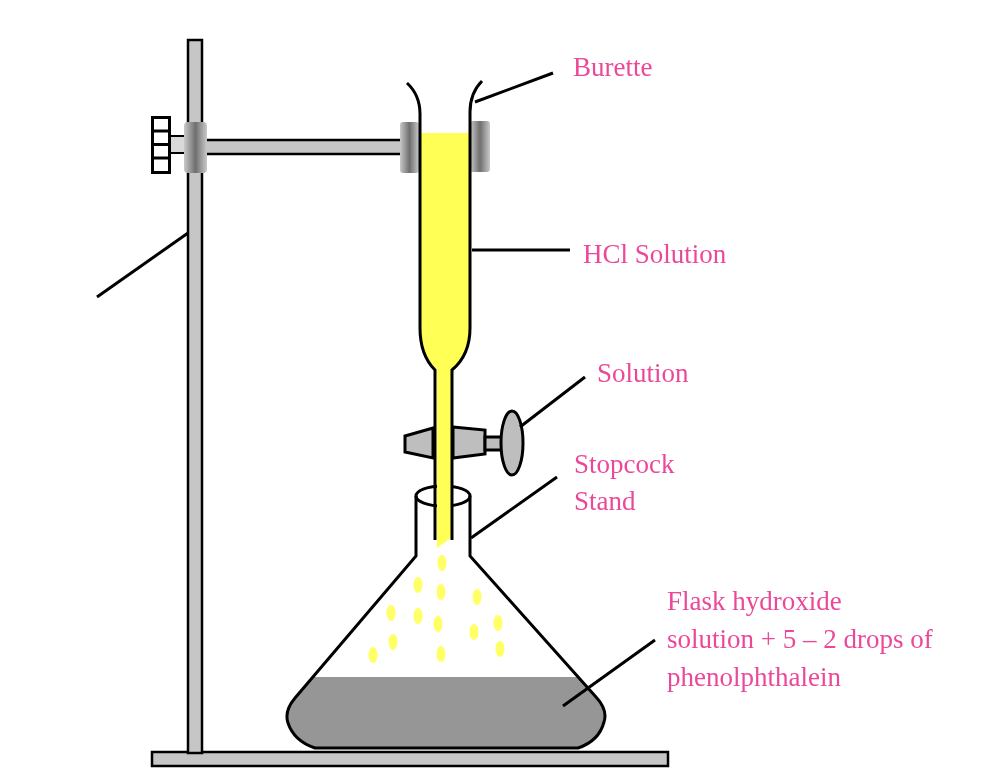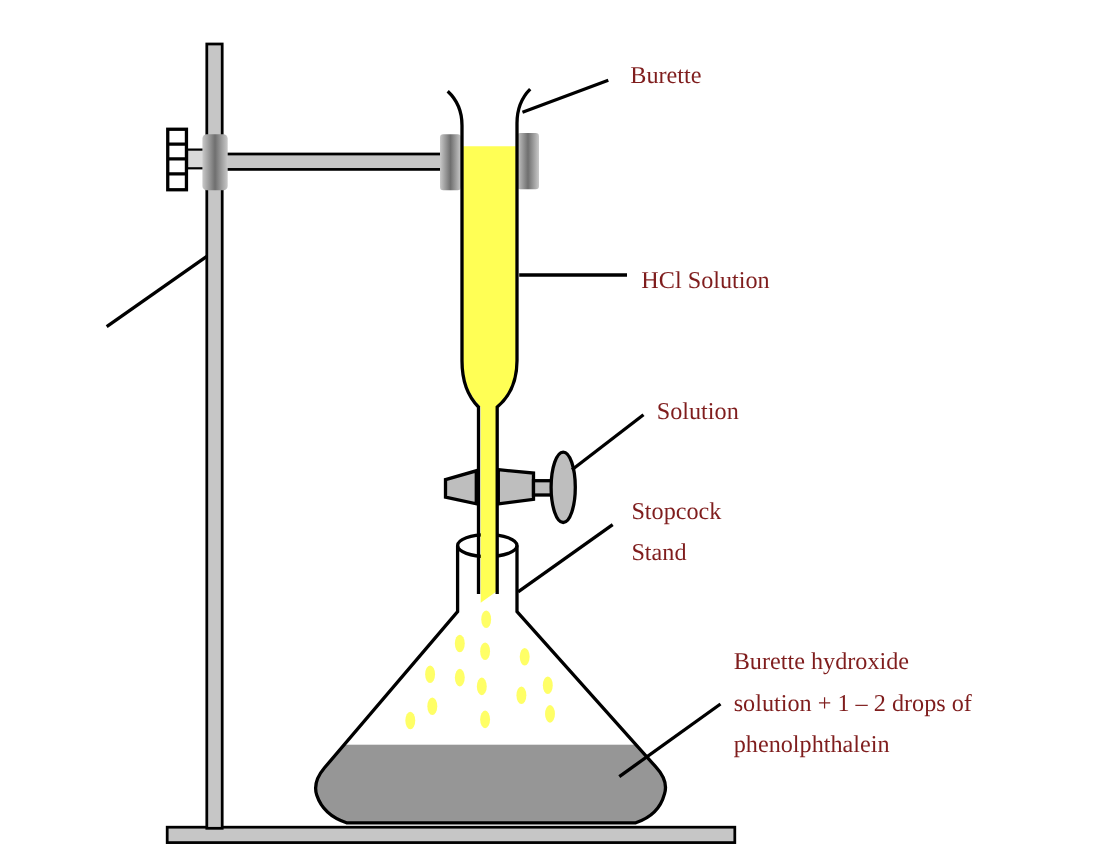--- a/index.html
+++ b/index.html
@@ -7,23 +7,23 @@
     position:relative;
     width:1006px; height:778px;
     background:#ffffff;
     font-family:"Liberation Serif", serif;
     overflow:hidden;
   }
   .stage svg { position:absolute; left:0; top:0; }
   .label {
     position:absolute;
     font-family:"Liberation Serif", serif;
-    font-size:22px;
+    font-size:27px;
     line-height:37px;
-    color:#7f1d1d;
+    color:#ec4899;
     white-space:nowrap;
   }
 </style>
 </head>
 <body>
 
 <div class="stage">
 
   <svg width="1006" height="778" viewBox="0 0 1006 778">
     <defs>
@@ -105,19 +105,19 @@
   <div class="label" style="left:583px; top:236px;text-align:right;">HCl Solution</div>
 
   <div class="label" style="left:597px; top:355px;">Solution</div>
 
   <div class="label" style="left:574px; top:446px;">
     <div>Stopcock</div>
     <div>Stand</div>
   </div>
 
   <div class="label" style="left:667px; top:582px; line-height:38px;">
-    <div>Burette hydroxide</div>
-    <div>solution + 1 – 2 drops of</div>
+    <div>Flask hydroxide</div>
+    <div>solution + 5 – 2 drops of</div>
     <div>phenolphthalein</div>
   </div>
 
 
 </div>
 
 </body></html>

